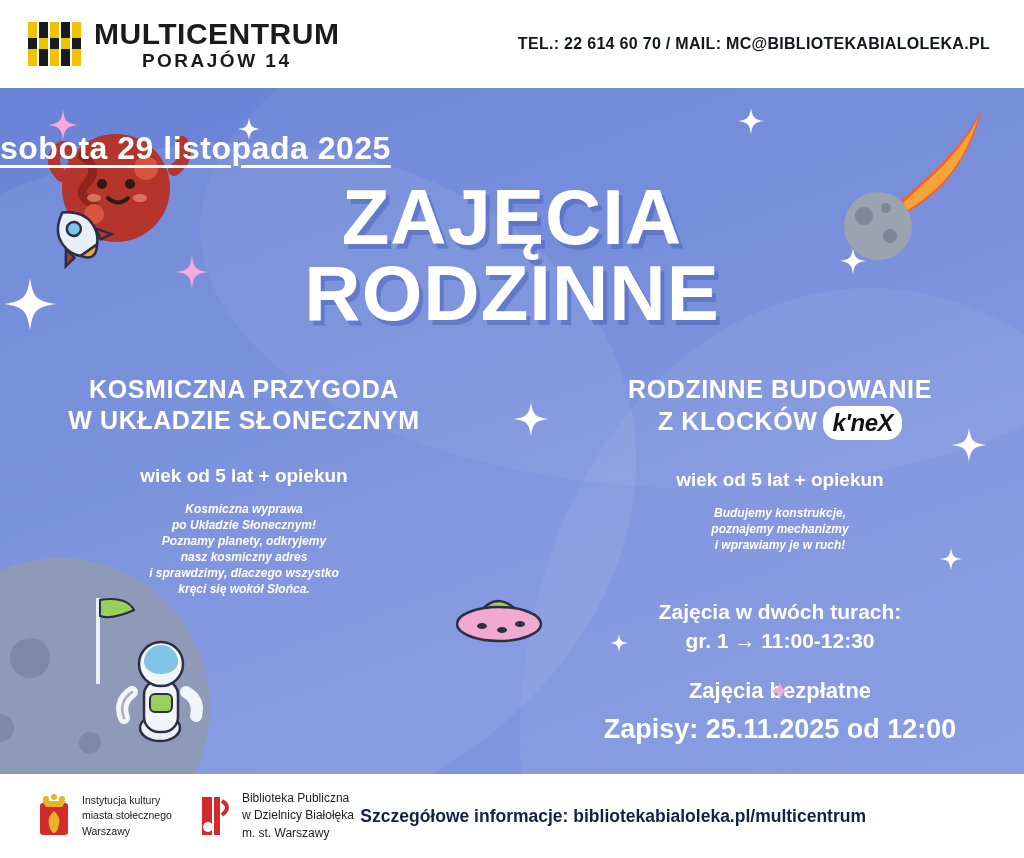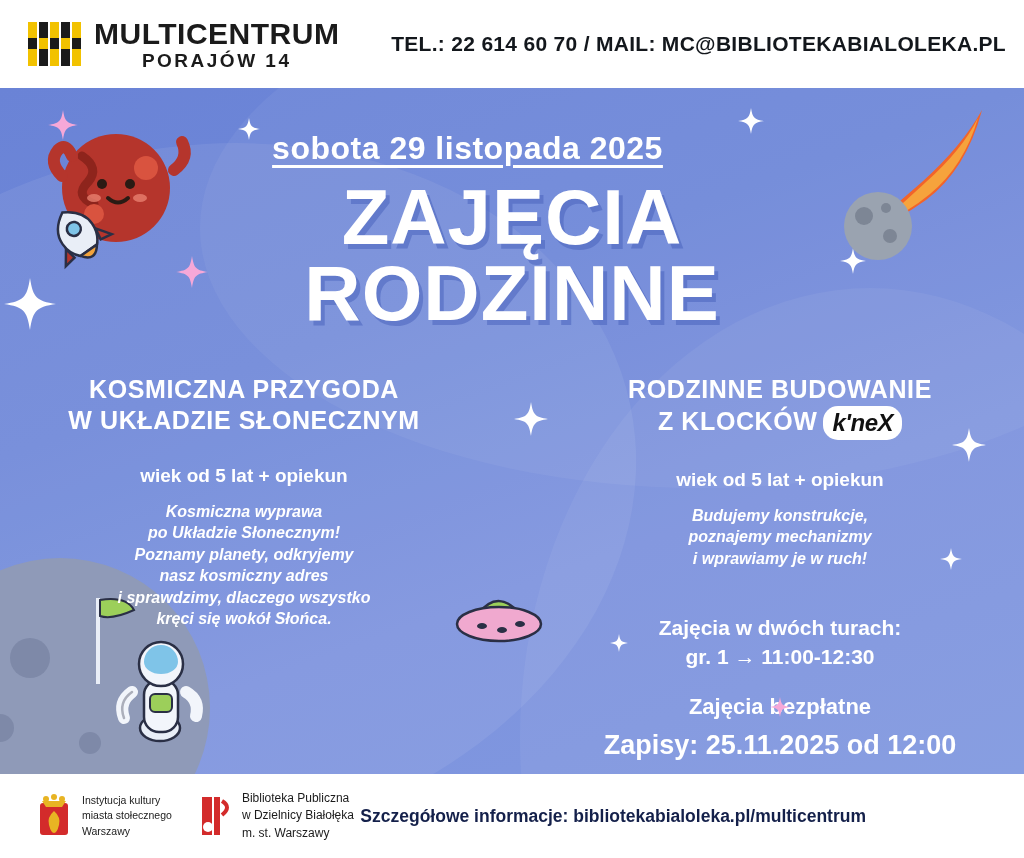--- a/index.html
+++ b/index.html
@@ -32,22 +32,22 @@
   .logo-text { line-height: 1; }
   .logo-title {
     font-size: 30px; font-weight: bold; letter-spacing: 0.5px;
     color: #1b1b1b; font-family: "Liberation Sans", sans-serif;
   }
   .logo-sub {
     font-size: 19px; font-weight: bold; letter-spacing: 2.5px;
     color: #1b1b1b; text-align: center; margin-top: 2px;
   }
   .contact {
-    margin-left: auto; margin-right: 18px;
-    font-size: 21px; font-weight: bold; color: #13171c;
+    margin-left: auto; margin-right: 34px;
+    font-size: 16px; font-weight: bold; color: #13171c;
     letter-spacing: 0.3px;
   }
 
   
   .sky {
     position: absolute; top: 88px; left: 0;
     width: 1024px; height: 686px;
     background: linear-gradient(160deg,#6a83d6 0%, #6f88d9 35%, #7d93de 65%, #8199e0 100%);
     overflow: hidden;
   }
@@ -59,21 +59,21 @@
   .sw2 { width: 1000px; height: 520px; left: 200px; top: -120px; background: rgba(255,255,255,0.05); }
   .sw3 { width: 700px; height: 900px; left: 520px; top: 200px; background: rgba(255,255,255,0.055); }
 
   
   .star4 { position: absolute; color: #fff; }
   .star4 svg { display: block; }
 
   
   .date-line {
     position: absolute; top: 42px; left: 0; width: 935px;
-    text-align: center;
+    text-align: left;
     font-size: 32px; font-weight: bold; color: #ffffff;
     text-decoration: underline; text-underline-offset: 6px;
     letter-spacing: 0.5px;
   }
   .main-title {
     position: absolute; top: 92px; left: 0; width: 1024px;
     text-align: center;
     font-size: 78px; font-weight: bold; color: #ffffff;
     line-height: 0.97; letter-spacing: 1px;
     text-shadow: 4px 5px 0 rgba(74,100,190,0.55);
@@ -97,21 +97,21 @@
     padding: 2px 9px 3px; font-size: 24px; font-weight: bold;
     font-style: italic; letter-spacing: -0.5px;
     transform: translateY(1px);
   }
   .age {
     margin-top: 30px;
     font-size: 19px; font-weight: bold;
   }
   .desc {
     margin-top: 14px;
-    font-size: 16px; font-style: italic; font-weight: bold;
+    font-size: 12px; font-style: italic; font-weight: bold;
     line-height: 1.34;
   }
   .turns {
     margin-top: 44px;
     font-size: 21px; font-weight: bold; line-height: 1.4;
   }
   .free-line {
     margin-top: 22px;
     font-size: 22px; font-weight: bold;
     display: flex; align-items: center; justify-content: center; gap: 6px;

